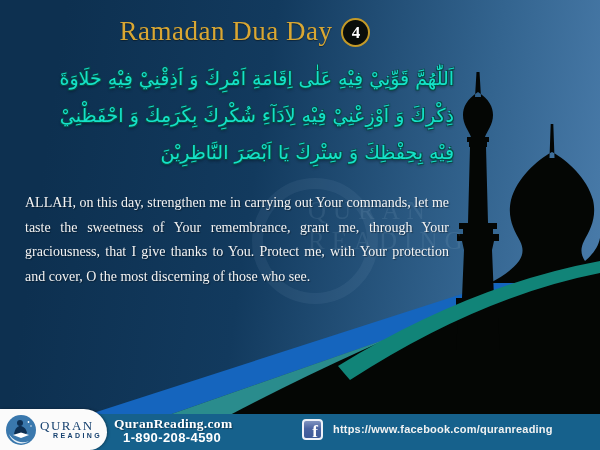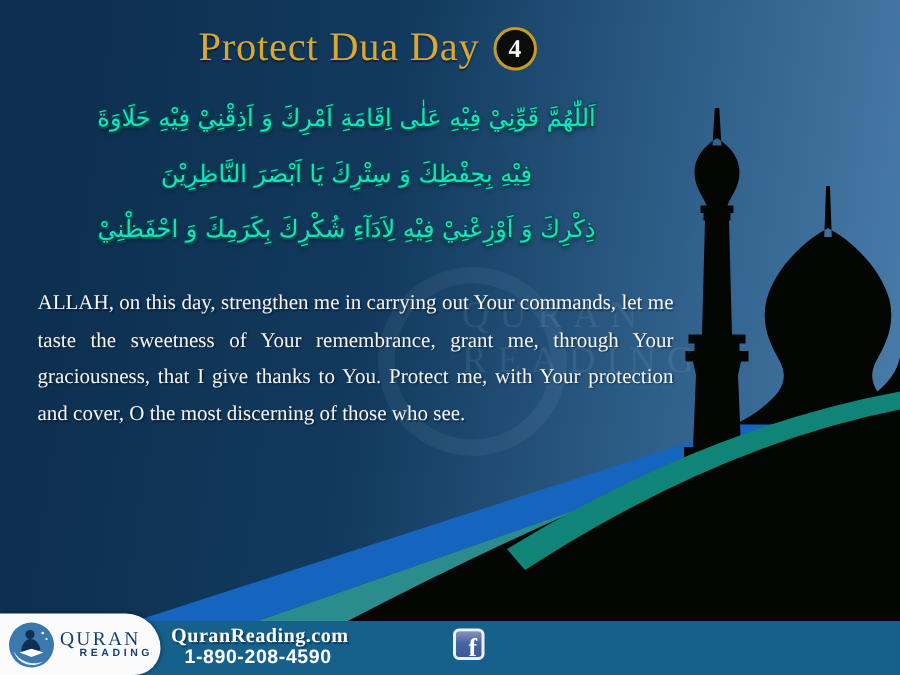--- a/index.html
+++ b/index.html
@@ -19,22 +19,22 @@
   .day-badge{
     display:inline-block;vertical-align:middle;margin-left:9px;margin-top:2px;
     width:25px;height:25px;border-radius:50%;background:#0a0d0a;
     border:2px solid #c49a28;color:#fff;font-size:17px;font-weight:bold;
     line-height:25px;text-align:center;
   }
 
   
   .arabic-wrap{
     position:absolute;top:60px;left:8px;width:446px;z-index:5;
-    direction:rtl;text-align:center;color:#14e2c8;
-    font-family:"DejaVu Sans",sans-serif;font-size:16px;line-height:37px;
+    direction:rtl;color:#14e2c8;
+    font-family:"DejaVu Sans",sans-serif;font-size:19px;line-height:37px;
     text-shadow:1px 1px 0 #064e46,-1px 1px 0 #064e46,1px -1px 0 #064e46,0 2px 3px rgba(0,0,0,.45);
   }
 
   
   .watermark-ring{
     position:absolute;top:178px;left:252px;width:104px;height:104px;border-radius:50%;
     border:11px solid rgba(185,215,235,.07);z-index:3;
   }
   .watermark-text{
     position:absolute;top:196px;left:308px;z-index:3;color:rgba(190,218,238,.10);
@@ -124,33 +124,33 @@
       L600,283 L600,238
       C598,248 592,255 585,261
       C581,255 580,249 584,241
       C590,230 597,218 593,200
       C587,178 567,160 552,152 Z"></path>
 
     <path d="M338,366 Q470,285 600,261 L600,273 Q478,297 350,380 Q343,372 338,366 Z" fill="#118478"></path>
   </svg>
 
   <div class="title-wrap">
-    <span class="title-text">Protect Dua Day</span><span class="day-badge">4</span>
+    <span class="title-text">Ramadan Dua Day</span><span class="day-badge">4</span>
   </div>
 
   <div class="watermark-ring"></div>
   <div class="watermark-text">
     <div>QURAN</div>
     <div>READING</div>
   </div>
 
   <div class="arabic-wrap">
     <div>اَللّٰهُمَّ قَوِّنِيْ فِيْهِ عَلٰى اِقَامَةِ اَمْرِكَ وَ اَذِقْنِيْ فِيْهِ حَلَاوَةَ</div>
+    <div>ذِكْرِكَ وَ اَوْزِعْنِيْ فِيْهِ لِاَدَآءِ شُكْرِكَ بِكَرَمِكَ وَ احْفَظْنِيْ</div>
     <div>فِيْهِ بِحِفْظِكَ وَ سِتْرِكَ يَا اَبْصَرَ النَّاظِرِيْنَ</div>
-    <div>ذِكْرِكَ وَ اَوْزِعْنِيْ فِيْهِ لِاَدَآءِ شُكْرِكَ بِكَرَمِكَ وَ احْفَظْنِيْ</div>
   </div>
 
   <div class="english-wrap">ALLAH, on this day, strengthen me in carrying out Your commands, let me taste the sweetness of Your remembrance, grant me, through Your graciousness, that I give thanks to You. Protect me, with Your protection and cover, O the most discerning of those who see.</div>
 
   <div class="footer-bar"></div>
 
   <div class="logo-pill">
     <svg class="logo-mark" viewBox="0 0 32 32">
       <circle cx="16" cy="16" r="15" fill="#3a78ad"></circle>
       <path d="M4,20 A13,13 0 0 0 24,27 A16,16 0 0 1 4,20 Z" fill="#eaf2f8"></path>
@@ -161,14 +161,15 @@
       <circle cx="26" cy="12" r="0.7" fill="#ffffff"></circle>
     </svg>
     <span class="logo-quran">QURAN</span>
     <span class="logo-reading">READING</span>
   </div>
 
   <div class="footer-site">QuranReading.com</div>
   <div class="footer-phone">1-890-208-4590</div>
 
   <div class="fb-icon">f</div>
+  <div class="fb-url">https://www.facebook.com/quranreading</div>
 
 </div>
 
 </body></html>

